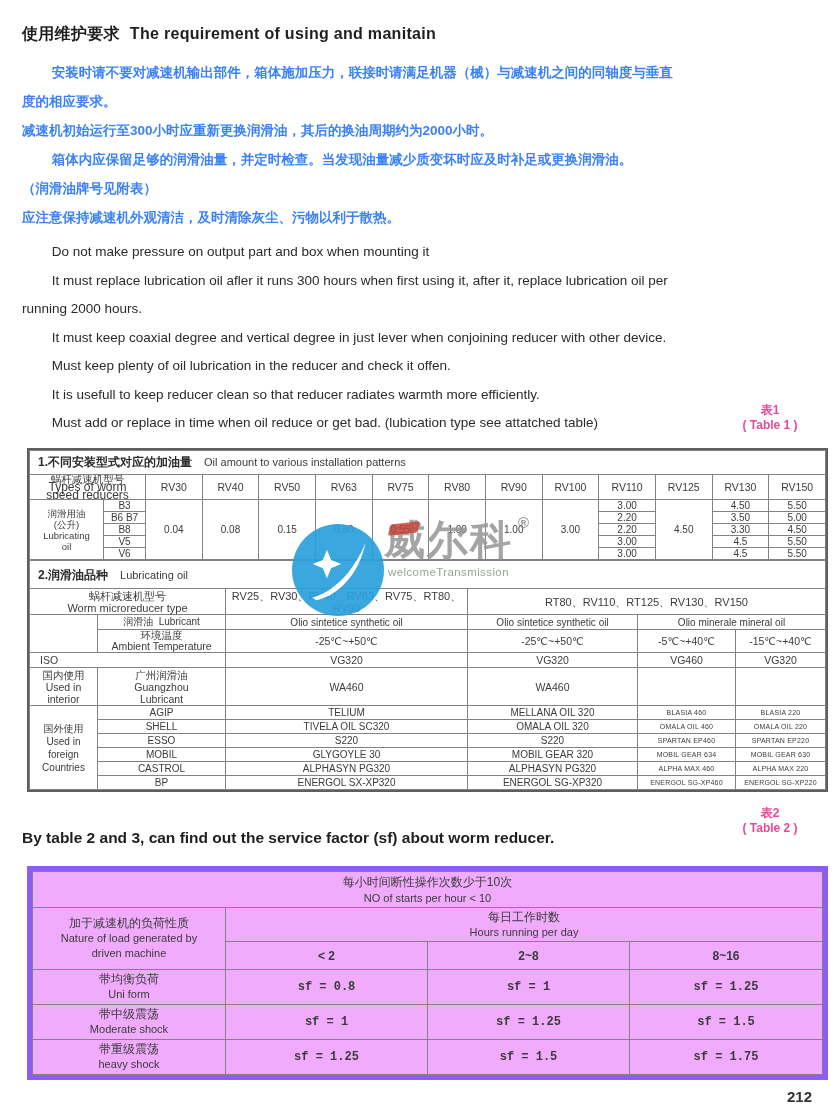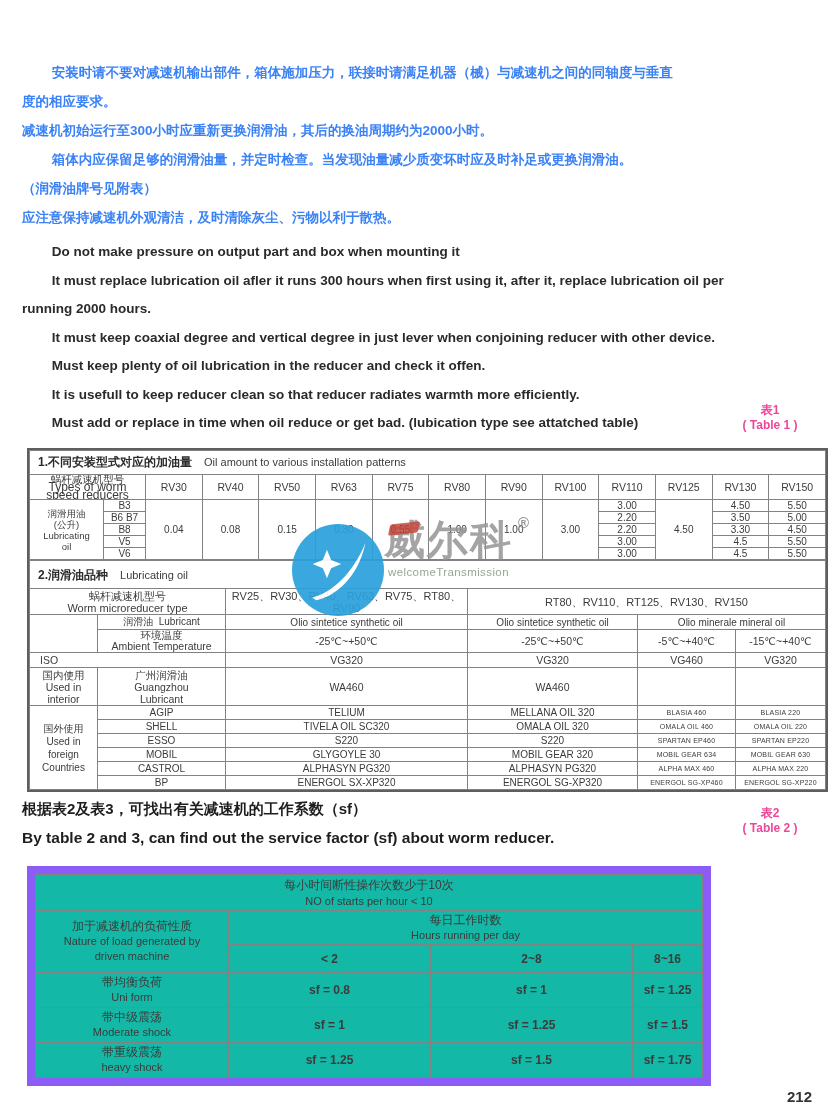--- a/index.html
+++ b/index.html
@@ -8,21 +8,21 @@
     position:relative; width:840px; height:1120px; margin:0 auto;
     background:#ffffff; color:#1e1e1e;
     font-family:"Liberation Sans","DejaVu Sans",sans-serif;
     overflow:hidden;
   }
   .abs { position:absolute; }
   .doc-title { left:22px; top:24px; font-size:16px; font-weight:bold; letter-spacing:.3px; }
   .doc-title .en { margin-left:10px; }
   .zh-block { left:22px; top:58px; right:20px; font-size:13.5px; font-weight:bold; color:#3b82f6; }
   .zh-block p { line-height:29px; }
-  .en-block { left:22px; top:238px; right:20px; font-size:13.5px; font-weight:bold; color:#2a2a2a; }
+  .en-block { left:22px; top:238px; right:20px; font-size:13.5px; font-weight:normal; color:#2a2a2a; }
   .en-block p { line-height:28.5px; }
   p.ind { text-indent:2.2em; }
   .tbl-tag { width:84px; text-align:center; font-weight:bold; font-size:12px; line-height:15px; color:#ec4899; }
   .tag1 { left:728px; top:403px; }
   .tag2 { left:728px; top:806px; }
   .h2-zh { left:22px; top:800px; font-size:15px; font-weight:bold; }
   .h2-en { left:22px; top:829px; font-size:15.5px; font-weight:bold; }
   .page-num { left:762px; top:1088px; width:50px; text-align:right; font-size:15px; font-weight:bold; color:#333; }
 
   .box1 { left:27px; top:448px; width:801px; border:2px solid #5e5e5e; background:#fff; }
@@ -47,46 +47,49 @@
   .t1b .lub td { height:15px; font-size:10px; }
   .t1b .amb td { height:22px; font-size:10.5px; line-height:11px; }
   .t1b .iso td { height:15px; font-size:10.5px; }
   .t1b .iso .lbl { text-align:left; padding-left:10px; }
   .t1b .dom td { height:38px; font-size:10.5px; line-height:12px; }
   .t1b .brand td { height:13px; line-height:13px; font-size:10px; }
   .t1b .brand .sm { font-size:7px; letter-spacing:.2px; }
   .t1b .side4 { font-size:10px; line-height:11.5px; }
 
   
-  .box2 { left:27px; top:866px; width:684px; border:8px solid #8b5cf6; background:#14b8a6; }
+  .box2 { left:27px; top:866px; width:801px; border:5px solid #8b5cf6; background:#f0abfc; }
   .t2 td { font-size:12px; }
   .t2 .r0 td { height:36px; line-height:16px; }
   .t2 .r0 .en, .t2 .en { font-size:11px; font-weight:normal; }
   .t2 .r1 td { height:34px; line-height:15px; }
   .t2 .r2 td { height:28px; font-weight:bold; }
-  .t2 .val { font-weight:bold; font-size:12px; }
+  .t2 .val { font-weight:bold; font-size:12px;font-family:Liberation Mono, monospace; }
   .t2 .load td { height:35px; line-height:15px; }
 
   
   .watermark { left:292px; top:516px; width:280px; height:80px; z-index:6; pointer-events:none; opacity:.92; }
   .wm-circle { position:absolute; left:0; top:8px; width:92px; height:92px; border-radius:50%;
                background:#2aa1dc; }
   .wm-circle svg { width:100%; height:100%; }
   .wm-brand { position:absolute; left:92px; top:2px; font-size:41px; font-weight:bold; color:#979797;
               letter-spacing:2px; line-height:44px; opacity:.95; }
   .wm-reg { position:absolute; left:226px; top:-2px; font-size:15px; color:#8f8f8f; font-weight:bold; }
   .wm-red { position:absolute; left:97px; top:7px; width:30px; height:11px; background:#c23a2e;
             transform:rotate(-6deg) skewX(-18deg); border-radius:2px; opacity:.85; }
   .wm-slogan { position:absolute; left:96px; top:50px; font-size:11.5px; color:#8f9e8b; letter-spacing:.4px; }
 </style>
 </head>
 <body>
 
 <div class="page">
 
+  <div class="abs doc-title">
+    <span class="zh">使用维护要求</span><span class="en">The requirement of using and manitain</span>
+  </div>
 
   <div class="abs zh-block">
     <p class="ind">安装时请不要对减速机输出部件，箱体施加压力，联接时请满足机器（械）与减速机之间的同轴度与垂直</p>
     <p>度的相应要求。</p>
     <p>减速机初始运行至300小时应重新更换润滑油，其后的换油周期约为2000小时。</p>
     <p class="ind">箱体内应保留足够的润滑油量，并定时检查。当发现油量减少质变坏时应及时补足或更换润滑油。</p>
     <p>（润滑油牌号见附表）</p>
     <p>应注意保持减速机外观清洁，及时清除灰尘、污物以利于散热。</p>
   </div>
 
@@ -308,21 +311,20 @@
         <path d="M22 80 C44 74 66 54 80 20 C72 58 48 78 26 83 Z" fill="#ffffff"></path>
         <path d="M38 28 l4.5 11 11 4.5 -11 4.5 -4.5 11 -4.5-11 -11-4.5 11-4.5 Z" fill="#ffffff"></path>
       </svg>
     </div>
     <div class="wm-brand">威尔科</div>
     <div class="wm-red"></div>
     <div class="wm-reg">®</div>
     <div class="wm-slogan">welcomeTransmission</div>
   </div>
 
-  <div class="abs h2-zh">根据表2及表3，可找出有关减速机的工作系数（sf）</div>
   <div class="abs h2-en">By table 2 and 3, can find out the service factor (sf) about worm reducer.</div>
 
   <div class="abs tbl-tag tag2">
     <div>表2</div>
     <div>( Table 2 )</div>
   </div>
 
   <div class="abs box2">
     <table class="t2">
       <colgroup>

